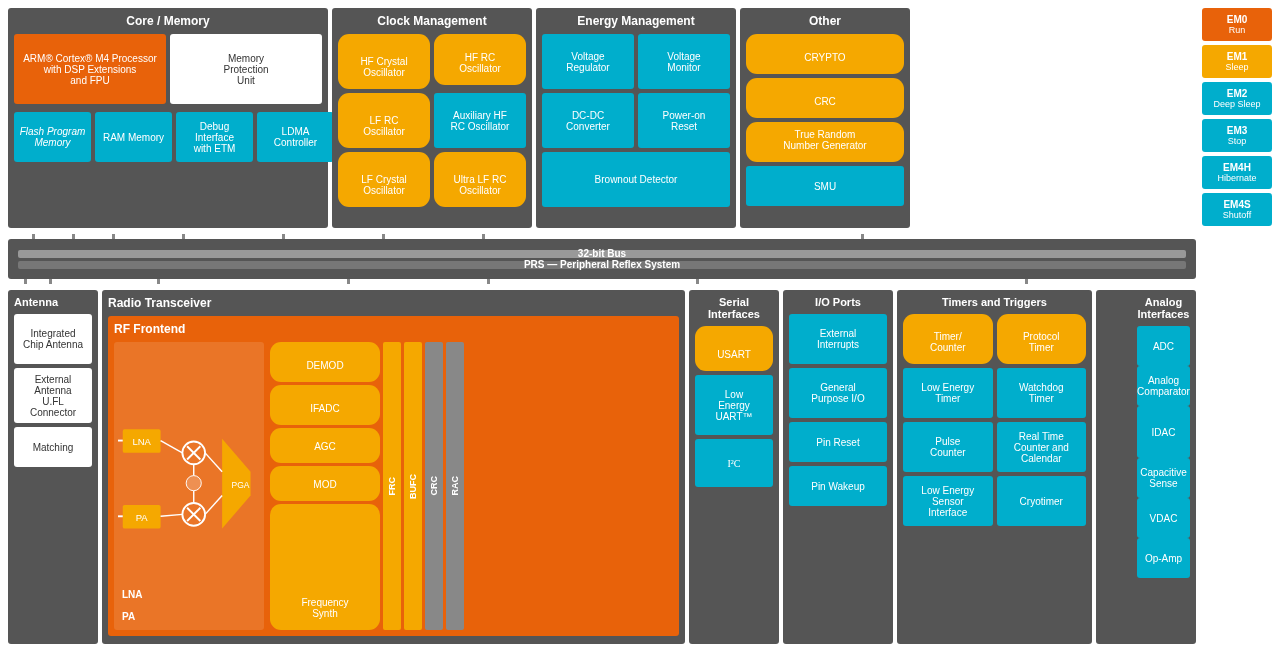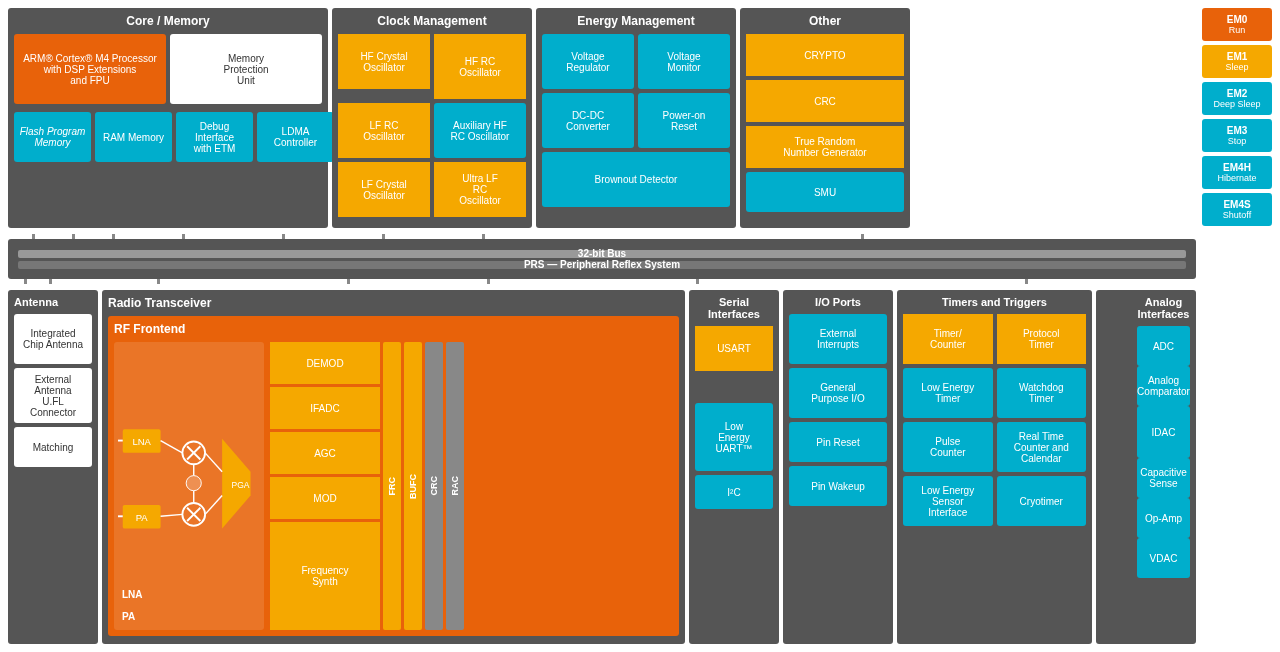--- a/index.html
+++ b/index.html
@@ -56,26 +56,26 @@
       padding: 5px;
       font-size: 10px;
       text-align: center;
       display: flex;
       align-items: center;
       justify-content: center;
     }
     .yellow-block {
       background: #F5A800;
       color: #fff;
-      border-radius: 0;
-      padding: 21px;
+      border-radius: 11px;
+      padding: 11px;
       font-size: 10px;
       text-align: center;
       display: flex;
-      align-items: center;
+      align-items: flex-end;
       justify-content: center;
     }
     .cyan-block {
       background: #00AECC;
       color: #fff;
       border-radius: 3px;
       padding: 5px;
       font-size: 10px;
       text-align: center;
       display: flex;
@@ -309,21 +309,21 @@
           </div>
         </div>
       </div>
 
       <div class="section-box clock-mgmt">
         <div class="section-title">Clock Management</div>
         <div class="clock-grid">
           <div class="yellow-block" style="height:55px;">
               <span>HF Crystal<br>Oscillator</span>
             </div>
-          <div class="yellow-block" style="height:65px;">
+          <div class="yellow-block" style="height:51px;">
               <span>HF RC<br>Oscillator</span>
             </div>
           <div class="yellow-block" style="height:55px;">
               <span>LF RC<br>Oscillator</span>
             </div>
           <div class="cyan-block" style="height:55px;">
               <span>Auxiliary HF<br>RC Oscillator</span>
             </div>
           <div class="yellow-block" style="height:55px;">
               <span>LF Crystal<br>Oscillator</span>
@@ -522,24 +522,24 @@
         </div>
       </div>
 
       <div class="section-box serial-section">
         <div class="section-title" style="font-size:11px;">Serial
 Interfaces</div>
         <div class="serial-grid">
           <div class="yellow-block" style="height:45px;">
               <span>USART</span>
             </div>
-          <div class="cyan-block" style="height:68px;margin-top:28px;">
+          <div class="cyan-block" style="height:60px;">
               <span>Low<br>Energy<br>UART™</span>
             </div>
-          <div class="cyan-block" style="height:34px;">
+          <div class="cyan-block" style="height:48px;font-family:Liberation Serif, serif;">
               <span>I²C</span>
             </div>
         </div>
       </div>
 
       <div class="section-box io-section">
         <div class="section-title" style="font-size:11px;">I/O Ports</div>
         <div class="io-grid">
           <div class="cyan-block" style="height:50px;font-size:10px;">
               <span>External<br>Interrupts</span>
@@ -596,24 +596,24 @@
           <div class="cyan-block" style="height:40px;font-size:10px;">
               <span>Analog<br>Comparator</span>
             </div>
           <div class="cyan-block" style="height:52px;font-size:10px;">
               <span>IDAC</span>
             </div>
           <div class="cyan-block" style="height:40px;font-size:10px;">
               <span>Capacitive<br>Sense</span>
             </div>
           <div class="cyan-block" style="height:40px;font-size:10px;">
+              <span>VDAC</span>
+            </div>
+          <div class="cyan-block" style="height:40px;font-size:10px;">
               <span>Op-Amp</span>
-            </div>
-          <div class="cyan-block" style="height:40px;font-size:10px;">
-              <span>VDAC</span>
             </div>
         </div>
       </div>
 
     </div>
 
   </div>
 
   <div class="em-sidebar">
     <div class="em-block" style="background:#E8620A;">

